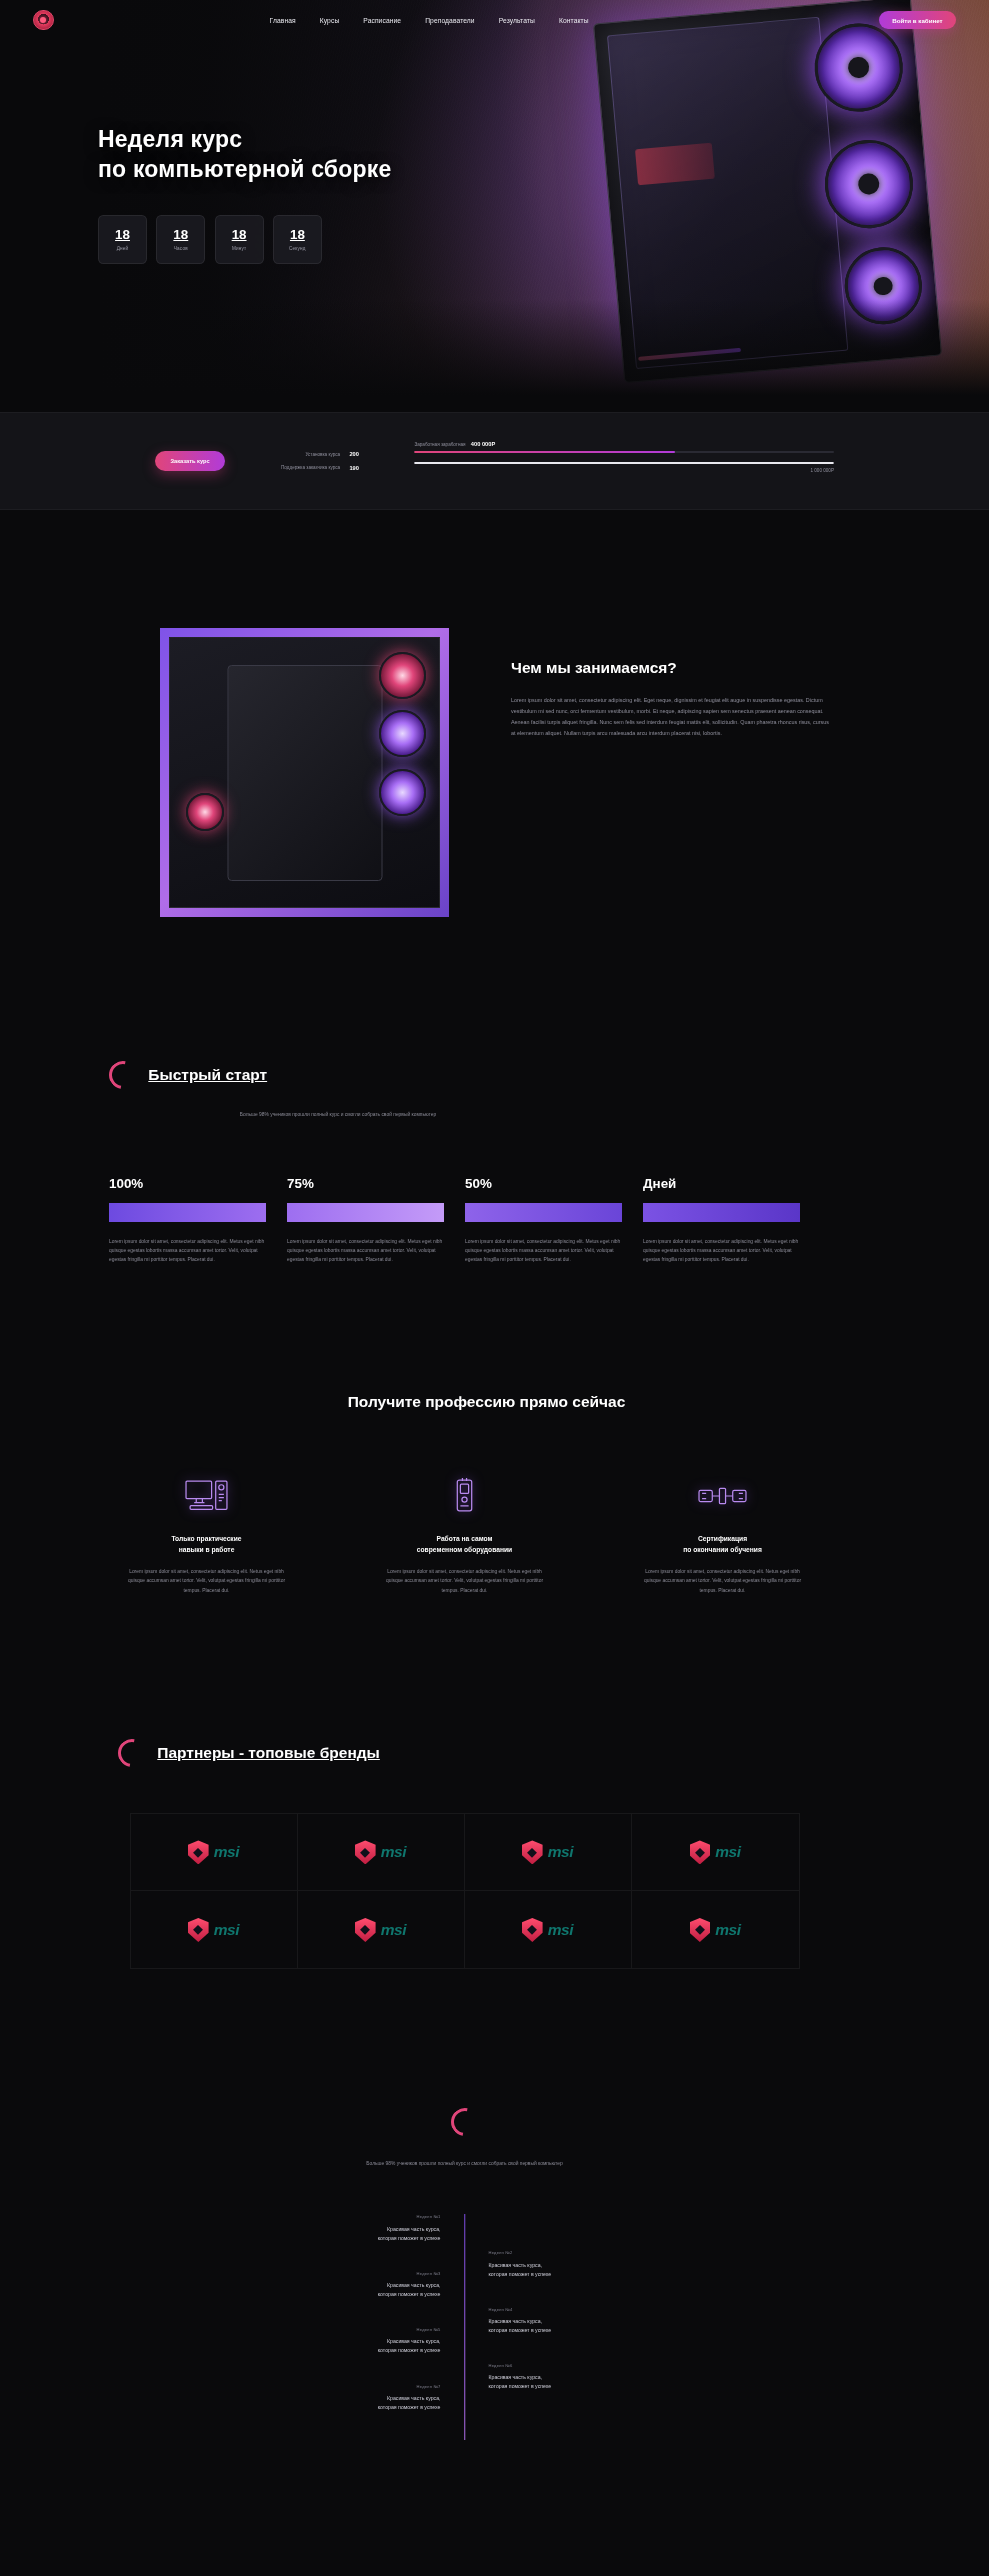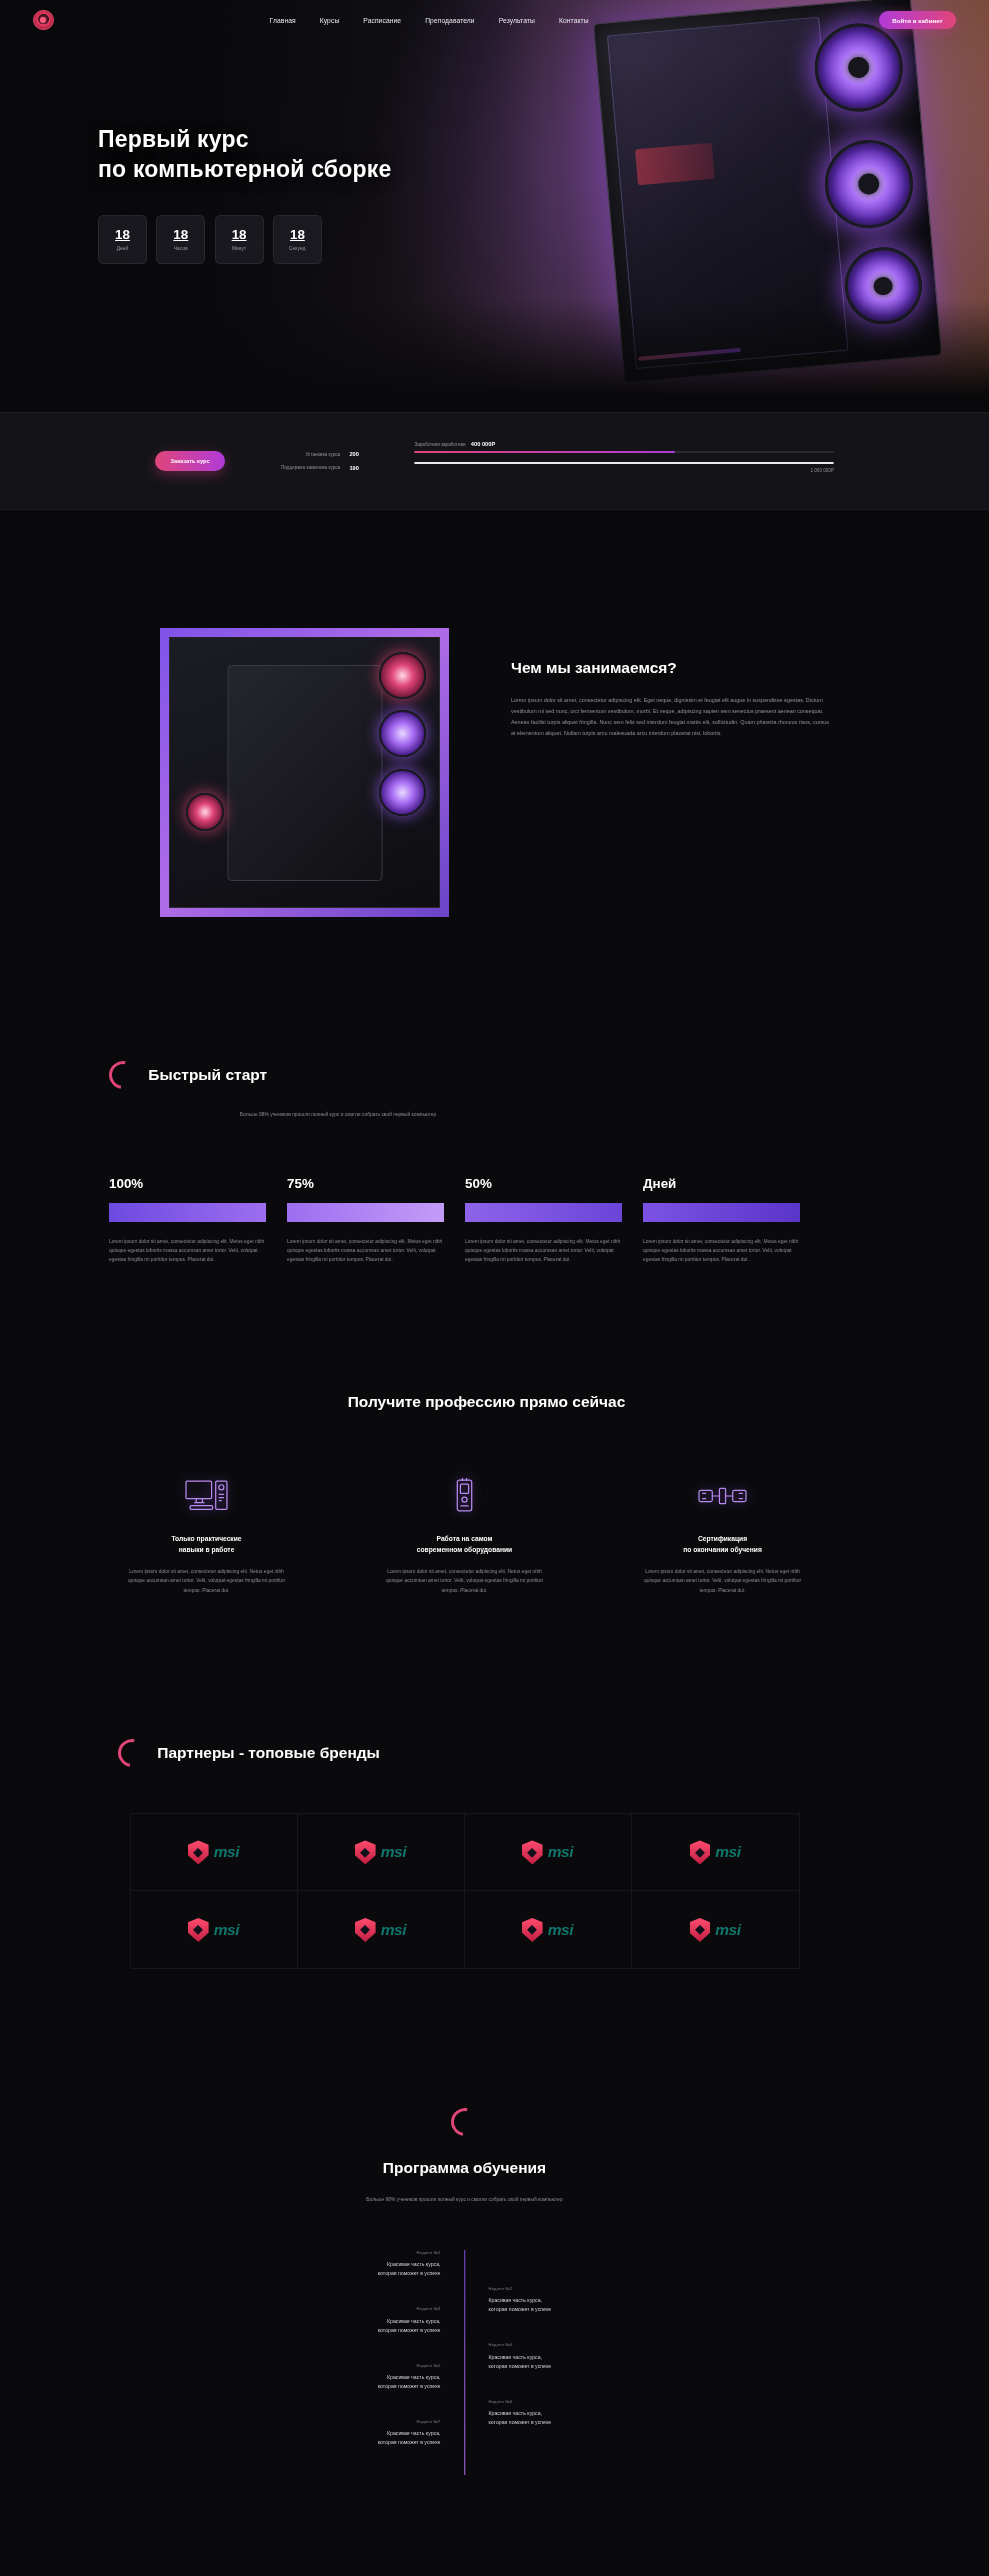--- a/index.html
+++ b/index.html
@@ -157,21 +157,21 @@
     display:block; height:100%; border-radius:1.5px;
     background:linear-gradient(90deg,#e0457a,#b13bd8);
   }
   .bar.white i{ background:#e8e8ee; }
   .bar-right-label{ font-size:4.6px; color:#8f8f9c; text-align:right; margin-top:3.6px; }
 
   
   .section{ width:929px; position:relative; }
   .wrap{ width:773px; margin:0 auto; }
 
-  .sec-title{ font-size:15.5px; font-weight:bold; }
+  .sec-title{ font-size:15.5px; font-weight:bold;text-decoration:underline; }
   .sec-head{ display:flex; align-items:center; gap:11.3px; }
   .arc{
     width:28px; height:28px; border-radius:50%;
     border:3.6px solid transparent;
     border-top-color:#e0457a; border-left-color:#e0457a;
     transform:rotate(-35deg);
   }
   .muted{ color:#8b8b97; font-size:4.9px; line-height:1.85; }
 
   
@@ -315,21 +315,21 @@
       <a>Расписание</a>
       <a>Преподаватели</a>
       <a>Результаты</a>
       <a>Контакты</a>
     </div>
     <button class="nav-cta">Войти в кабинет</button>
   </nav>
 
   <div class="hero-inner">
     <h1 class="hero-title">
-      <span>Первый курс</span><br>
+      <span>Неделя курс</span><br>
       <span>по компьютерной сборке</span>
     </h1>
     <div class="timers">
       <div class="timer">
         <div class="timer-num">18</div>
         <div class="timer-label">Дней</div>
       </div>
       <div class="timer">
         <div class="timer-num">18</div>
         <div class="timer-label">Часов</div>
@@ -541,21 +541,20 @@
         <div class="msi">
           <div class="msi-shield"></div>
           <div class="msi-word">msi</div>
         </div>
       </div>
   </div>
 </section>
 
 <section class="section program">
   <div class="arc"></div>
-  <h2>Программа обучения</h2>
   <div class="muted">Больше 98% учеников прошли полный курс и смогли собрать свой первый компьютер</div>
 
   <div class="timeline">
     <div class="tl-line"></div>
 
     <div class="tl-col tl-left">
       <div class="tl-item">
         <div class="tl-num">Неделя №1</div>
         <div class="tl-txt">
           <span>Красивая часть курса,</span><br>

